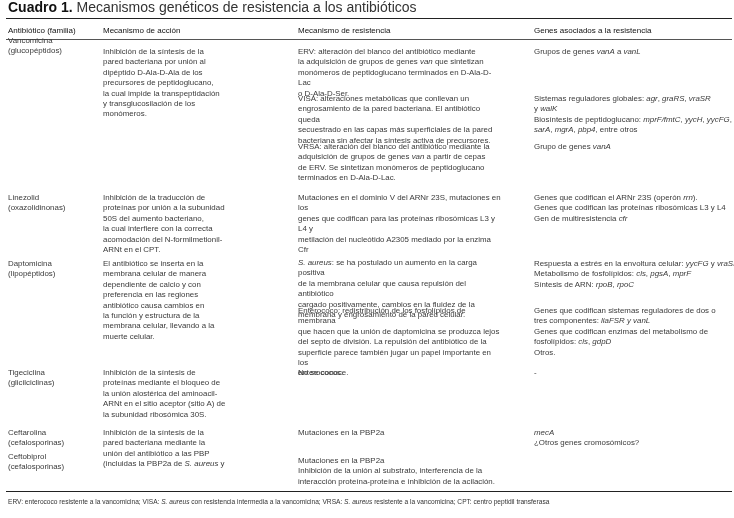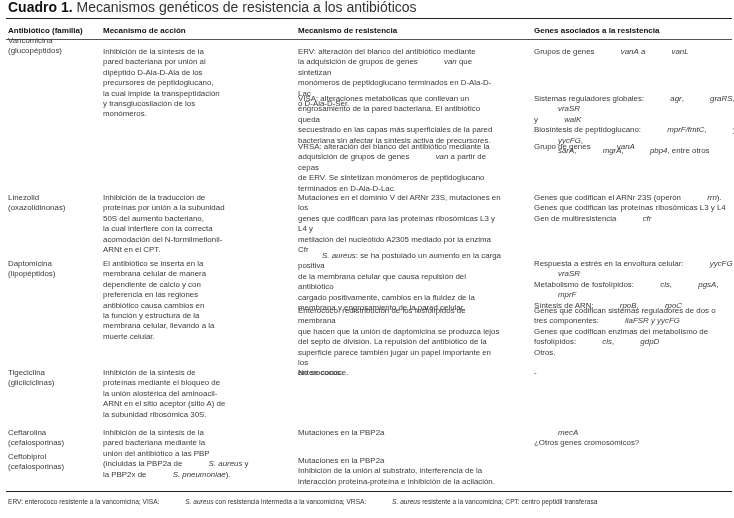--- a/index.html
+++ b/index.html
@@ -7,27 +7,27 @@
     width: 734px; height: 518px; overflow: hidden; position: relative;
     font-family: "Liberation Sans", sans-serif; color: #3a3a3a;
     font-size: 7.9px; line-height: 10.4px;
   }
   .title { position: absolute; left: 8px; top: 2px; font-size: 14px; color: #333; }
   .title b { color: #111; }
   .rule { position: absolute; left: 6px; width: 726px; background: #222; }
   .rule.top { top: 18px; height: 1.2px; }
   .rule.head { top: 39px; height: 0.8px; background: #555; }
   .rule.bottom { top: 491px; height: 1.2px; }
-  .th { position: absolute; top: 26px; font-weight: bold; color: #111; font-size: 8px; }
+  .th { position: absolute; top: 26px; font-weight: normal; color: #111; font-size: 8px; }
   .cell { position: absolute; }
   .c1 { left: 8px; width: 90px; }
   .c2 { left: 103px; width: 188px; }
   .c3 { left: 298px; width: 205px; }
   .c4 { left: 534px; width: 224px; }
-  i { font-style: italic; margin-left: 24px; }
+  i { font-style: italic; }
   .foot { position: absolute; left: 8px; top: 497px; font-size: 6.6px; color: #333; white-space: nowrap; }
   p { margin: 0; }
 </style>
 </head>
 <body>
 
 <div class="title"><b>Cuadro 1.</b><span> Mecanismos genéticos de resistencia a los antibióticos</span></div>
 
 <div class="rule top"></div>
 <div class="th c1">Antibiótico (familia)</div>
@@ -110,41 +110,41 @@
 <div class="cell c2" style="top:259px">
   <p>El antibiótico se inserta en la</p>
     <p>membrana celular de manera</p>
     <p>dependiente de calcio y con</p>
     <p>preferencia en las regiones</p>
     <p>antibiótico causa cambios en</p>
     <p>la función y estructura de la</p>
     <p>membrana celular, llevando a la</p>
     <p>muerte celular.</p>
 </div>
-<div class="cell c3" style="top:251px">
+<div class="cell c3" style="top:258px">
   <p><i>S. aureus</i>: se ha postulado un aumento en la carga positiva</p>
   <p>de la membrana celular que causa repulsión del antibiótico</p>
     <p>cargado positivamente, cambios en la fluidez de la</p>
     <p>membrana y engrosamiento de la pared celular.</p>
 </div>
 <div class="cell c3" style="top:306px">
   <p>Enterococo: redistribución de los fosfolípidos de membrana</p>
     <p>que hacen que la unión de daptomicina se produzca lejos</p>
     <p>del septo de división. La repulsión del antibiótico de la</p>
     <p>superficie parece también jugar un papel importante en los</p>
     <p>enterococos.</p>
 </div>
 <div class="cell c4" style="top:259px">
   <p>Respuesta a estrés en la envoltura celular: <i>yycFG</i> y <i>vraSR</i></p>
   <p>Metabolismo de fosfolípidos: <i>cls</i>, <i>pgsA</i>, <i>mprF</i></p>
   <p>Síntesis de ARN: <i>rpoB</i>, <i>rpoC</i></p>
 </div>
 <div class="cell c4" style="top:306px">
   <p>Genes que codifican sistemas reguladores de dos o</p>
-  <p>tres componentes: <i>liaFSR y yycFG</i></p>
+  <p>tres componentes: <i>liaFSR y vanL</i></p>
   <p>Genes que codifican enzimas del metabolismo de</p>
   <p>fosfolípidos: <i>cls</i>, <i>gdpD</i></p>
   <p>Otros.</p>
 </div>
 
 <div class="cell c1" style="top:368px">
   <p>Tigeciclina</p>
     <p>(glicilciclinas)</p>
 </div>
 <div class="cell c2" style="top:368px">
@@ -167,21 +167,20 @@
 </div>
 <div class="cell c1" style="top:452px">
   <p>Ceftobiprol</p>
     <p>(cefalosporinas)</p>
 </div>
 <div class="cell c2" style="top:428px">
   <p>Inhibición de la síntesis de la</p>
     <p>pared bacteriana mediante la</p>
     <p>unión del antibiótico a las PBP</p>
   <p>(incluidas la PBP2a de <i>S. aureus</i> y</p>
-  <p>la PBP2x de <i>S. pneumoniae</i>).</p>
 </div>
 <div class="cell c3" style="top:428px">
   <p>Mutaciones en la PBP2a</p>
 </div>
 <div class="cell c3" style="top:456px">
   <p>Mutaciones en la PBP2a</p>
     <p>Inhibición de la unión al substrato, interferencia de la</p>
     <p>interacción proteína-proteína e inhibición de la acilación.</p>
 </div>
 <div class="cell c4" style="top:428px">

